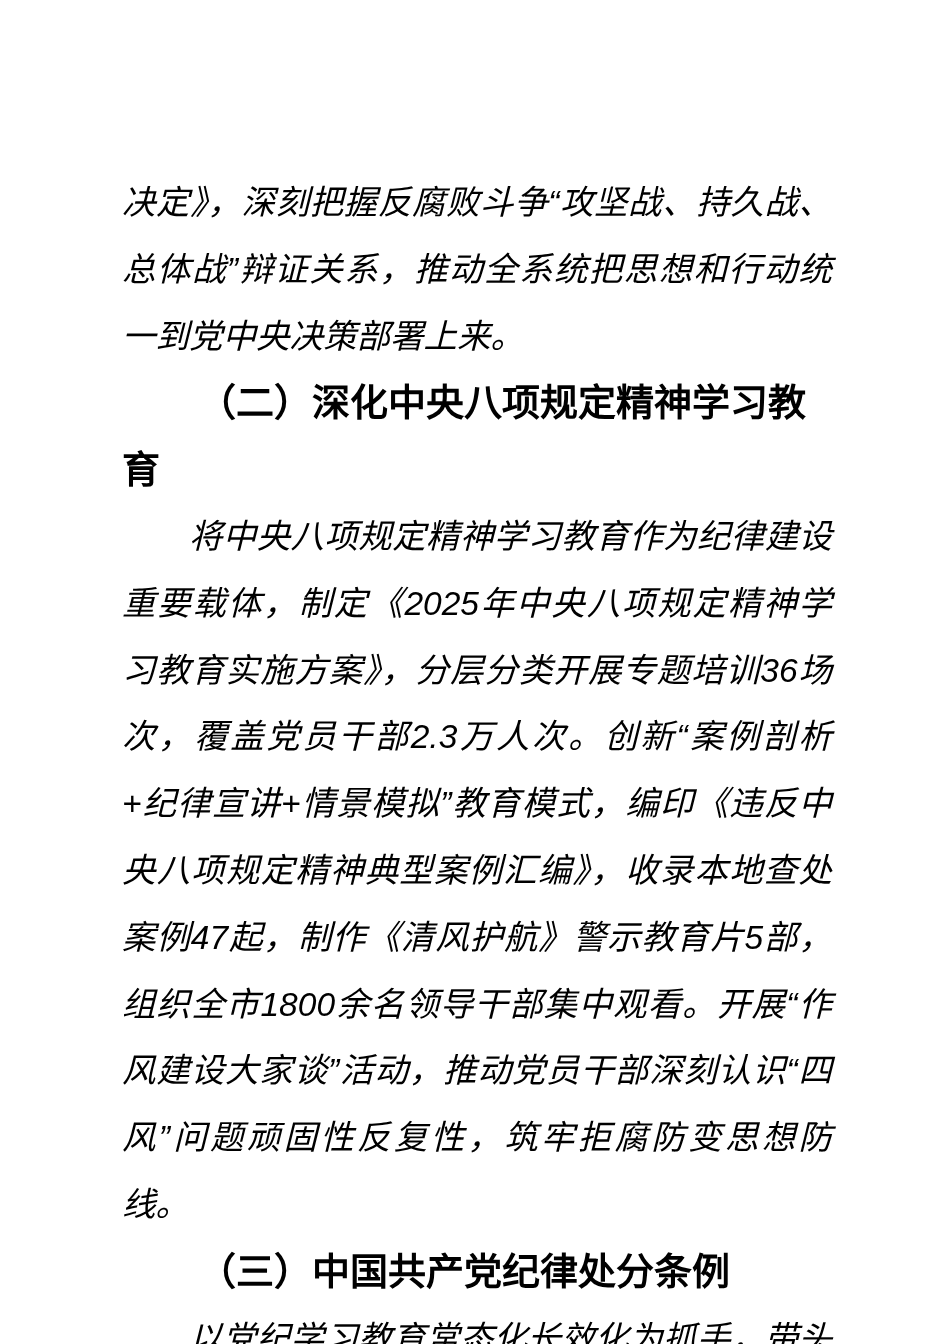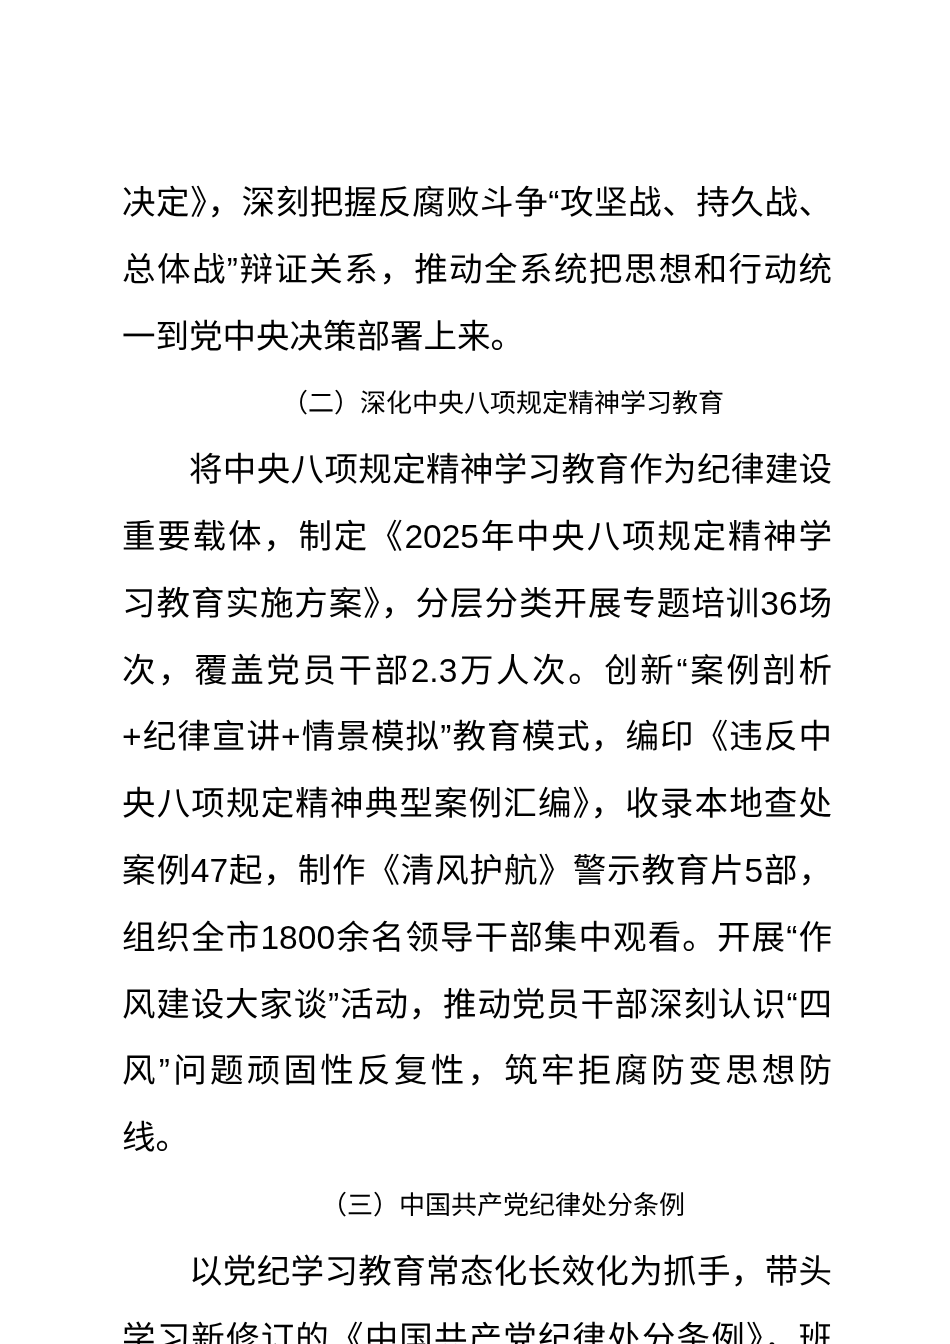--- a/index.html
+++ b/index.html
@@ -25,33 +25,34 @@
   p.para {
     margin: 0;
     font-size: 33.5px;
     line-height: 66.8px;
     text-align: justify;
     text-justify: inter-ideograph;
     text-indent: 2em;
     letter-spacing: 0px;
     font-weight: 400;
     word-break: break-all;
+    font-style: italic;
     -webkit-font-smoothing: antialiased;
   }
   p.para.cont {
     text-indent: 0;
   }
   h2.heading {
     margin: 0;
-    font-size: 26px;
+    font-size: 38px;
     line-height: 66.8px;
-    font-weight: 400;
+    font-weight: 700;
     text-indent: 2em;
     letter-spacing: 0px;
-    text-align: center;
+    text-align: left;
     word-break: break-all;
   }
 </style>
 </head>
 <body>
 
 <div class="page">
   <div class="doc-body">
 
     <p class="para cont">决定》，深刻把握反腐败斗争“攻坚战、持久战、总体战”辩证关系，推动全系统把思想和行动统一到党中央决策部署上来。</p>

